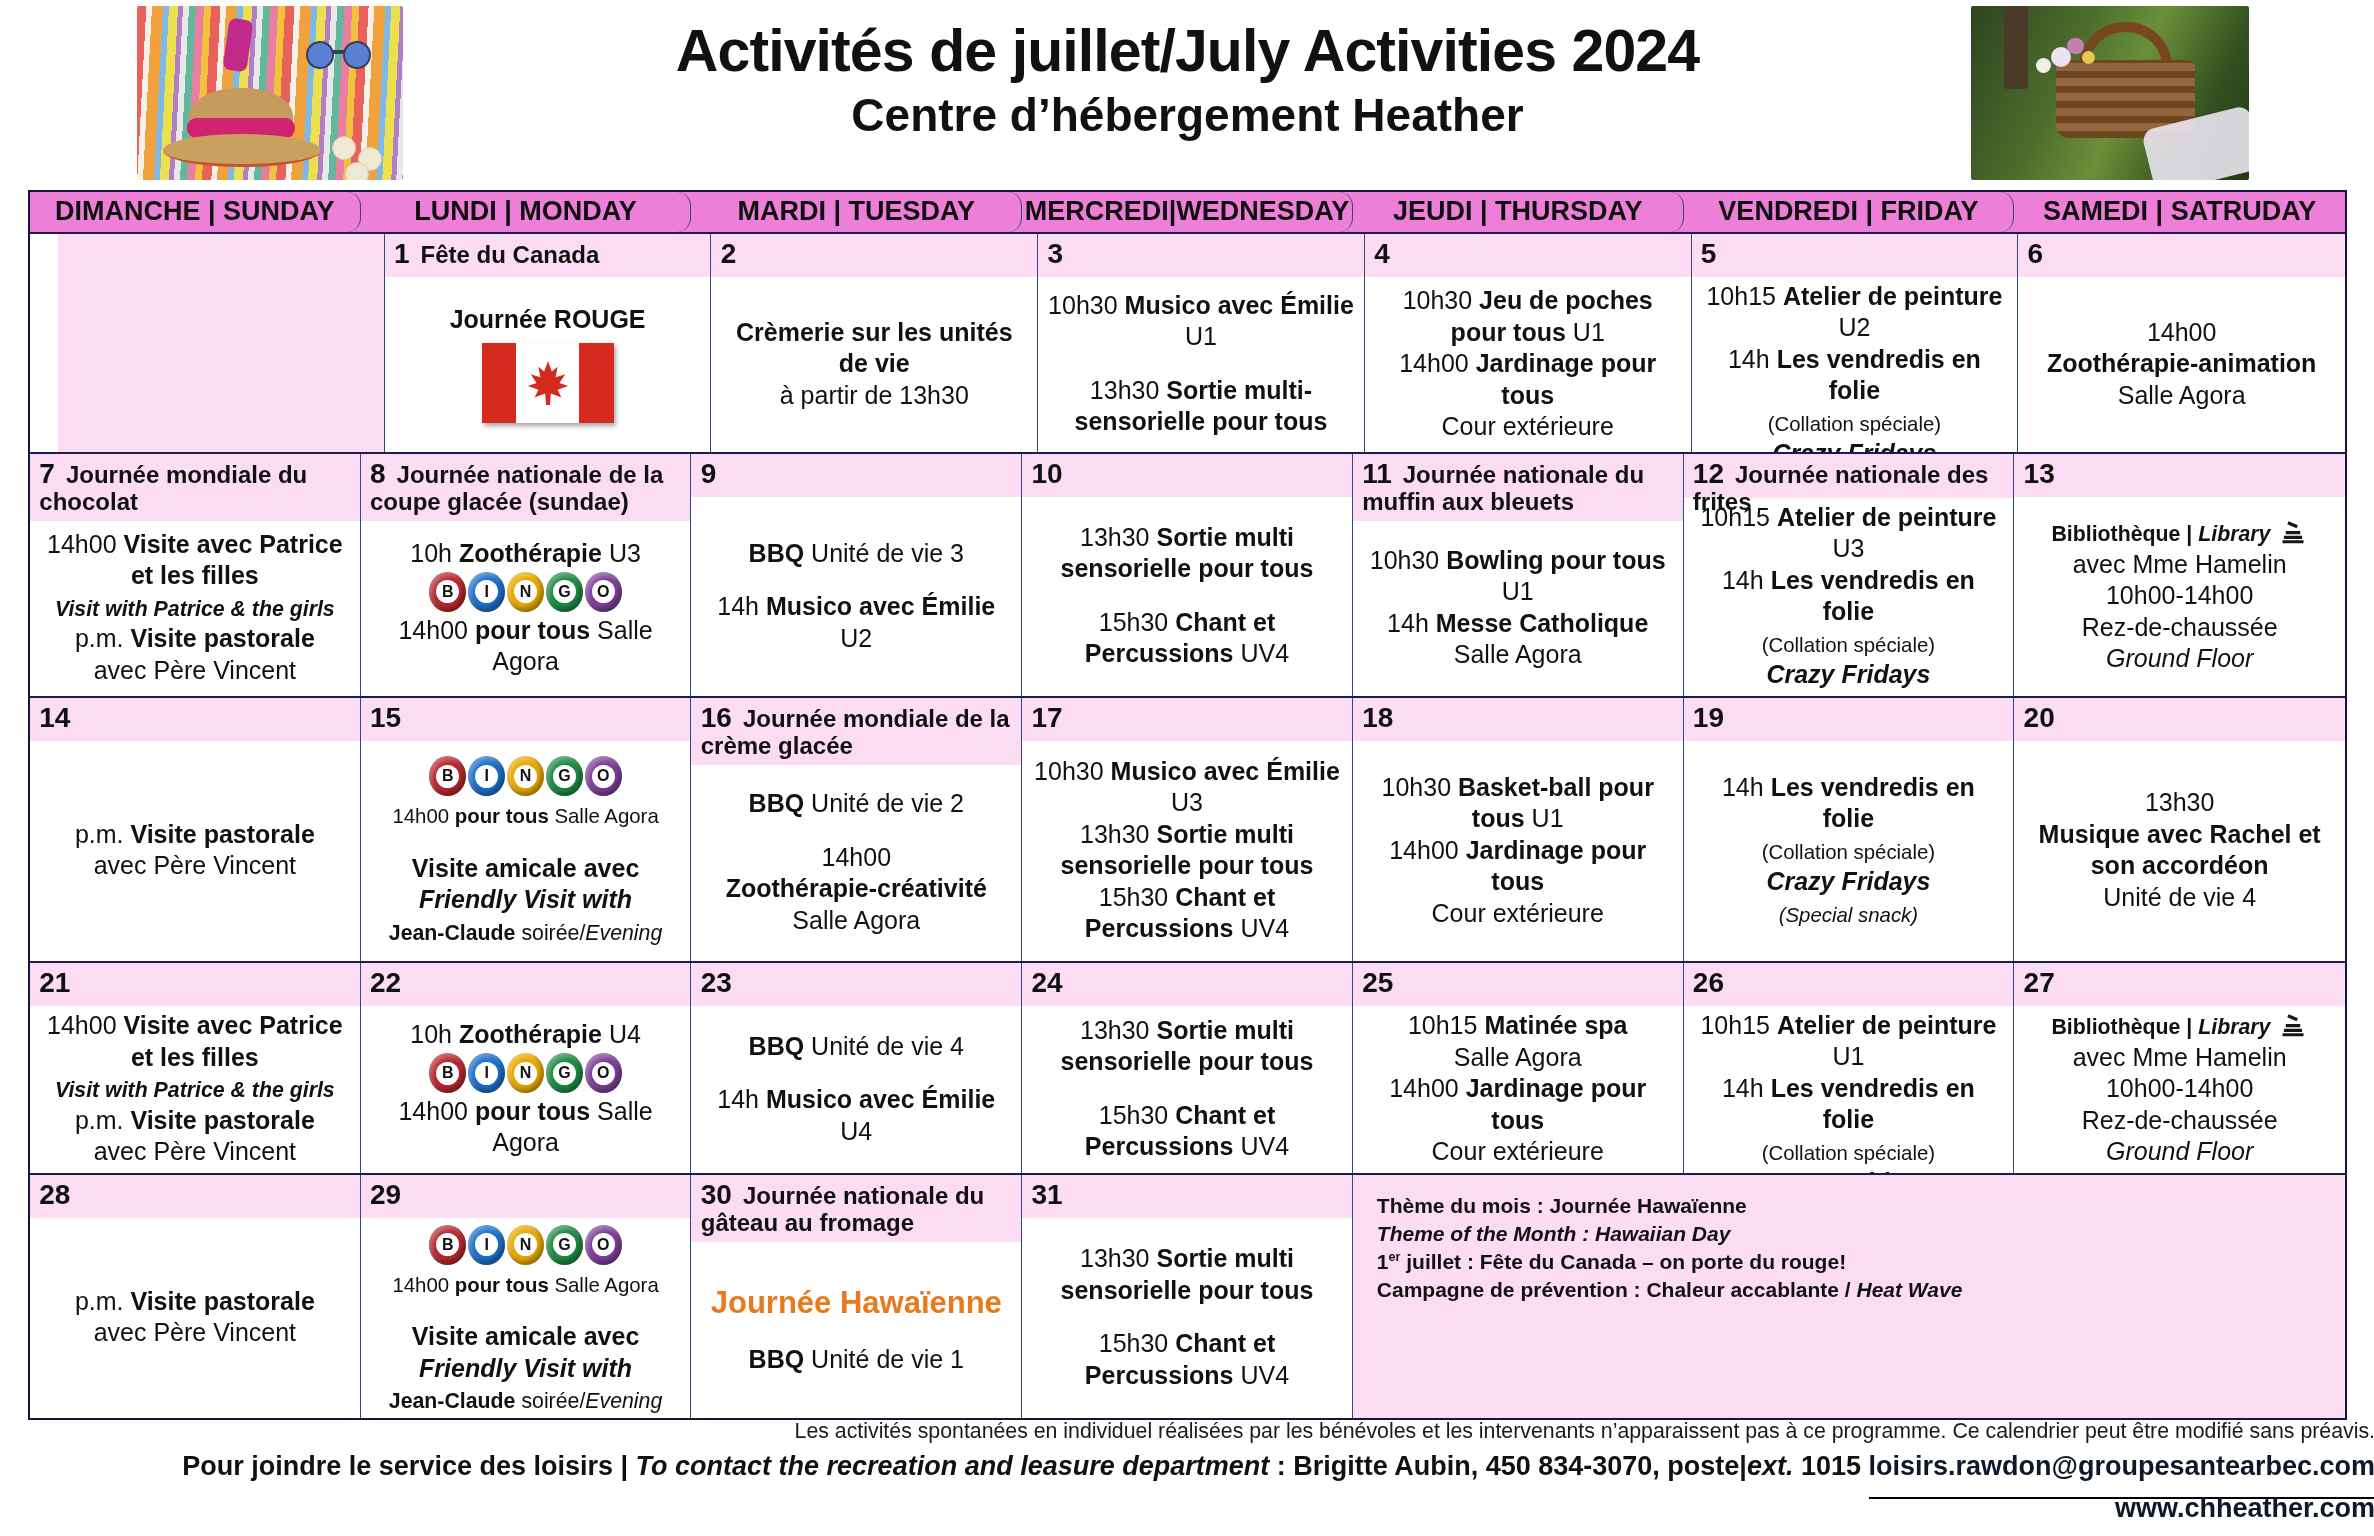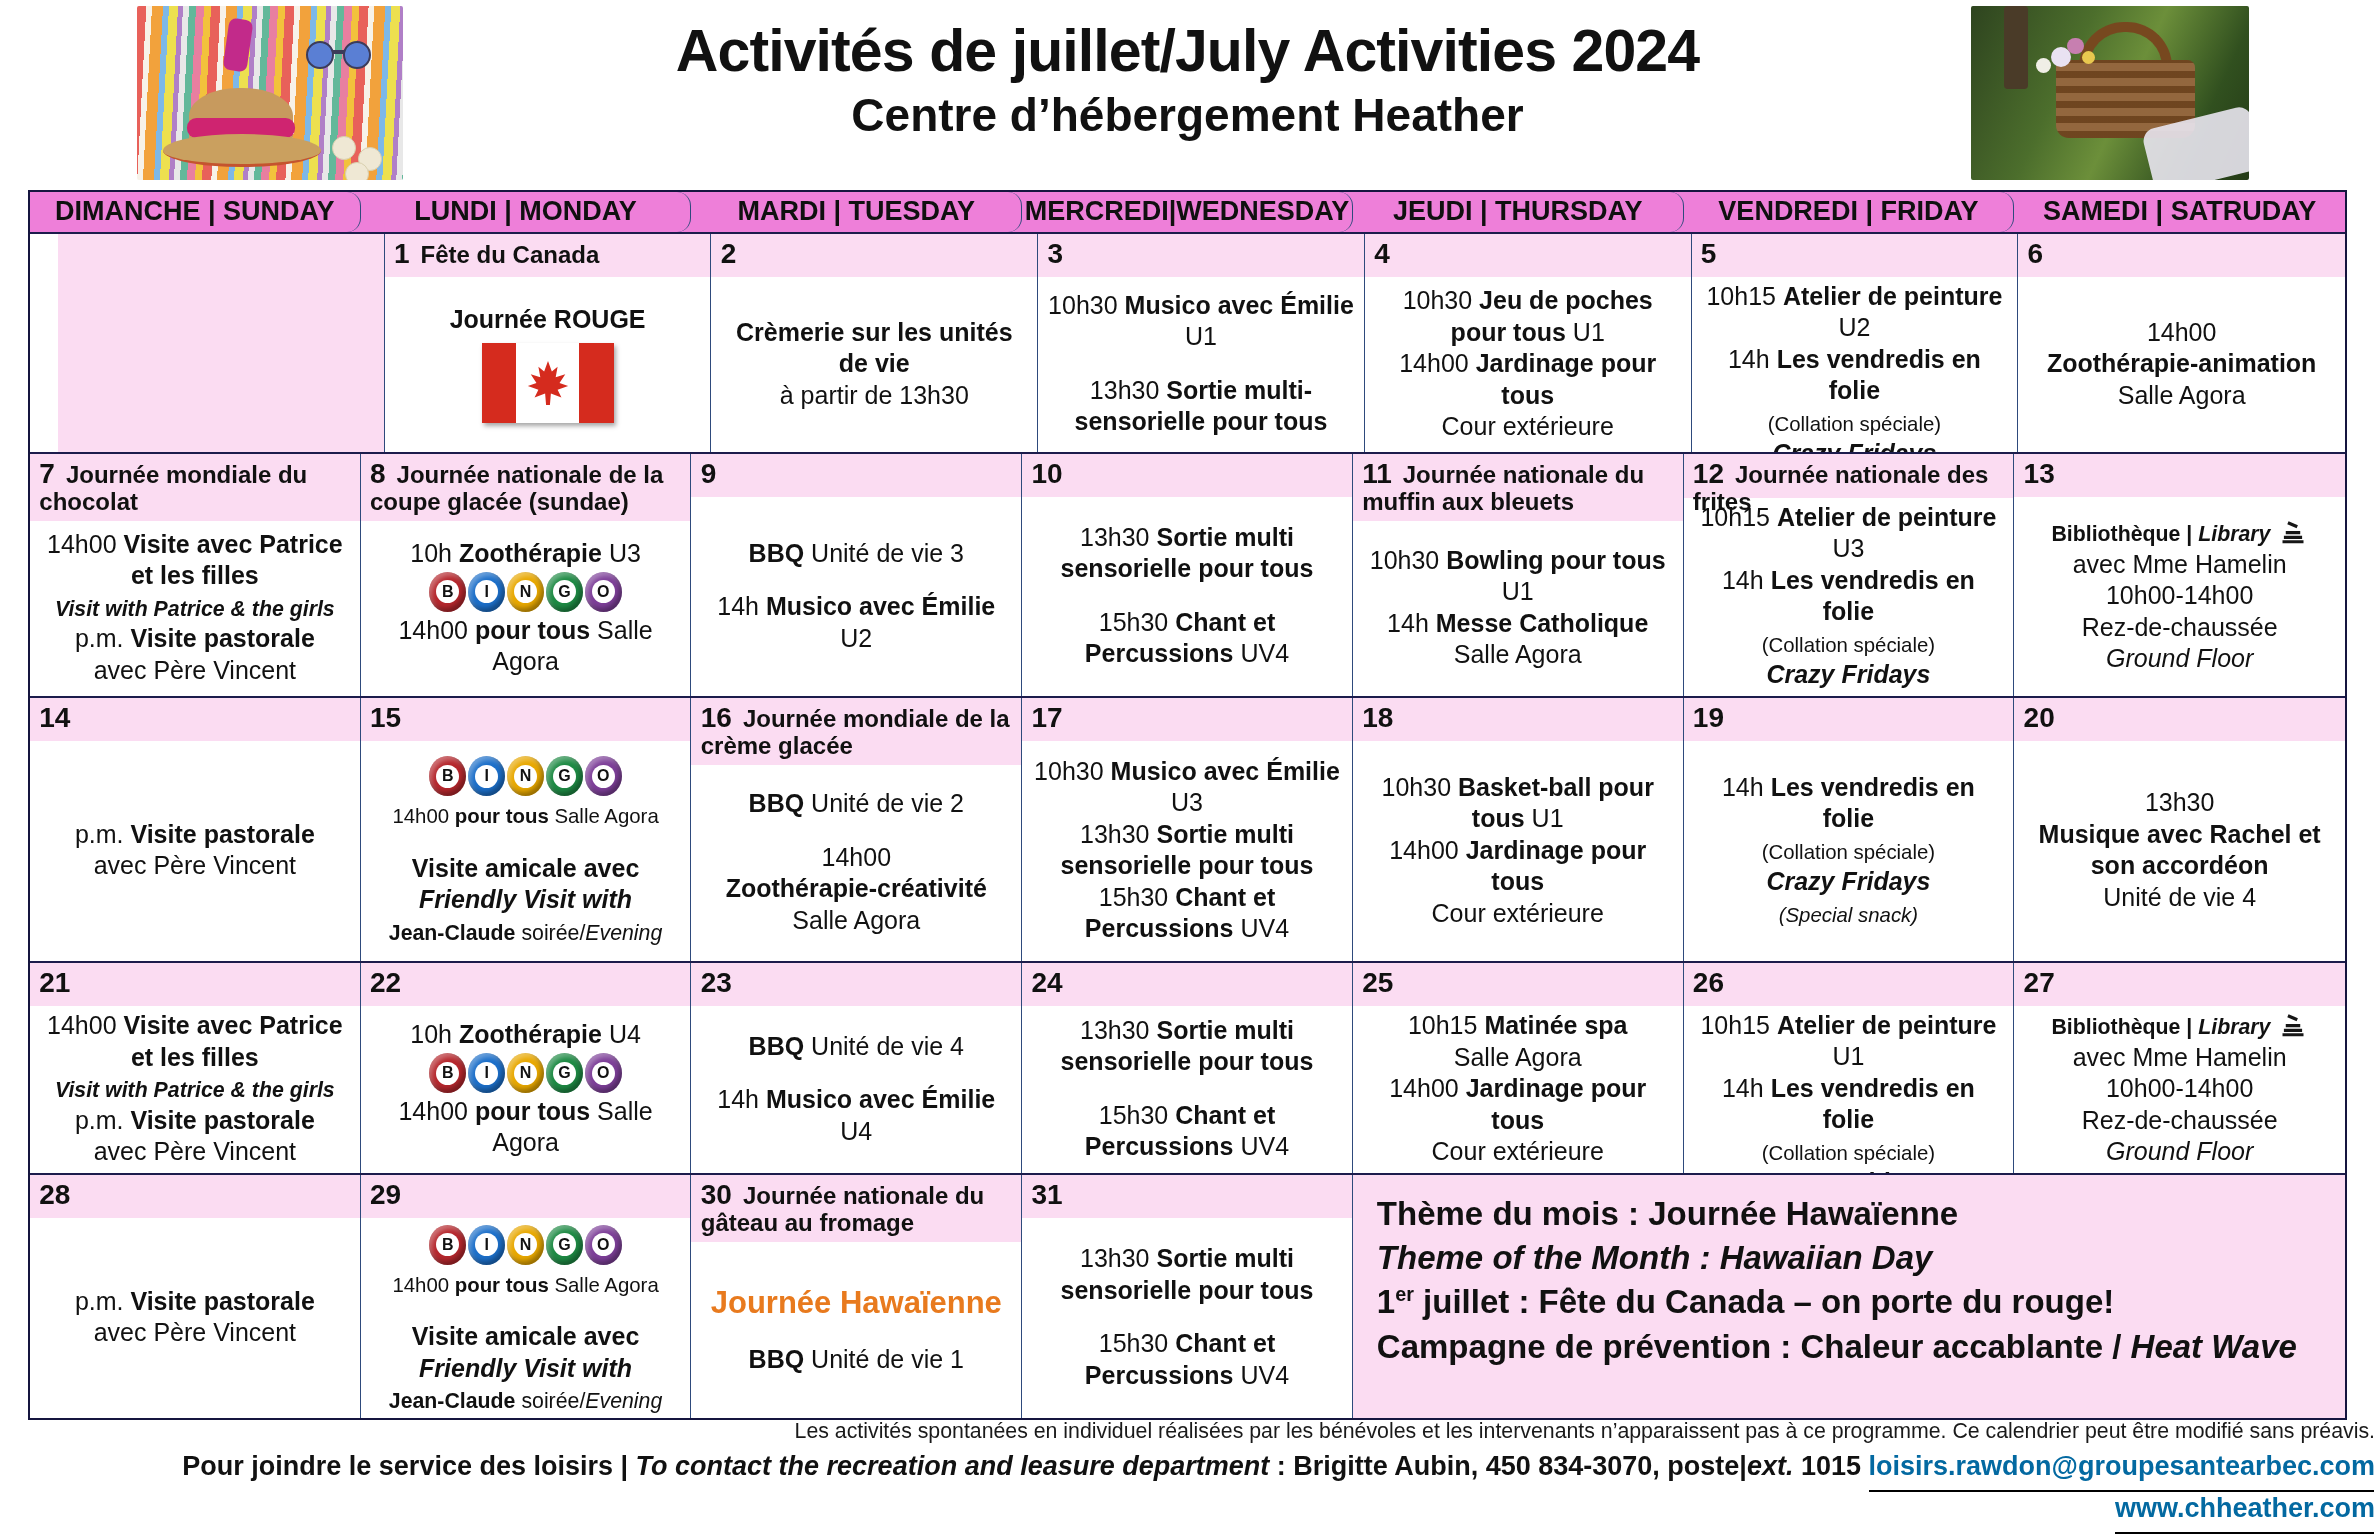--- a/index.html
+++ b/index.html
@@ -59,21 +59,21 @@
 
   .body { flex:1; display:flex; flex-direction:column; justify-content:center; align-items:center;
           padding:3.7px 9.3px 5.6px; font-size:25px; line-height:1.26; text-align:center; }
   .line { width:100%; }
   .gap { height:22px; }
   .b { font-weight:bold; } .i { font-style:italic; }
   .sm { font-size:20.4px; } .md { font-size:21.3px; } .lg { font-size:31px; }
   .sup { vertical-align:super; font-size:60%; }
 
   .cell.theme .body { justify-content:flex-start; align-items:flex-start; text-align:left;
-          padding:16.7px 13px 7.4px 24px; font-size:33px; line-height:1.34; }
+          padding:16.7px 13px 7.4px 24px; font-size:21px; line-height:1.34; }
 
   
   .bingo { display:flex; justify-content:center; gap:1.9px; margin:2.8px 0; }
   .ball { width:37px; height:40px; border-radius:50%; display:flex; align-items:center; justify-content:center;
           box-shadow: inset -2.8px -3.7px 5.6px rgba(0,0,0,.35), inset 2.8px 3.7px 5.6px rgba(255,255,255,.35); }
   .bcore { width:23px; height:23px; border-radius:50%; background:#fff; display:flex; align-items:center; justify-content:center;
            font-weight:bold; font-size:16px; color:#111; }
 
   
   .flag { width:132px; height:80px; display:flex; margin:7.4px auto 0; box-shadow:1.9px 2.8px 4.6px rgba(0,0,0,.35); }
@@ -81,21 +81,21 @@
   .flag .white { width:48%; background:#fff; display:flex; align-items:center; justify-content:center; }
   .leaf { width:48px; height:48px; fill:var(--flag-red,#d52b1e); }
 
   .books-icon { width:30px; height:28px; margin-left:7.4px; vertical-align:-3.7px; fill:#161616; }
 
   
   .footer { position:absolute; left:0; top:1419px; width:2375px; text-align:right; }
   .note { font-size:21.3px; color:#1a1a1a; }
   .contact { font-size:27px; font-weight:bold; margin-top:6.5px; }
   .website { font-size:27px; font-weight:bold; margin-top:11px; }
-  a.link { color:#0369a1; text-decoration:none; border-bottom:2.8px solid #000; padding-bottom:9px; }
+  a.link { color:#0f172a; text-decoration:none; border-bottom:2.8px solid #000; padding-bottom:16px; }
 </style>
 </head>
 <body>
 
 <div class="page">
 
   <div class="topbar">
     <div class="photo photo-left">
       <div class="towel"></div>
       <div class="shades">

